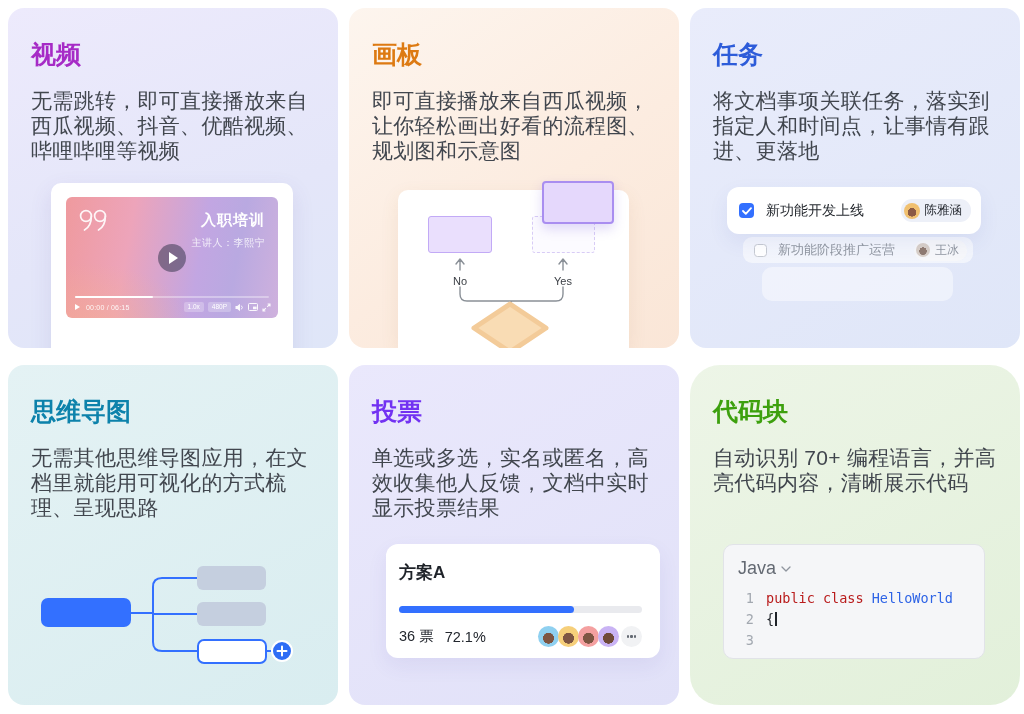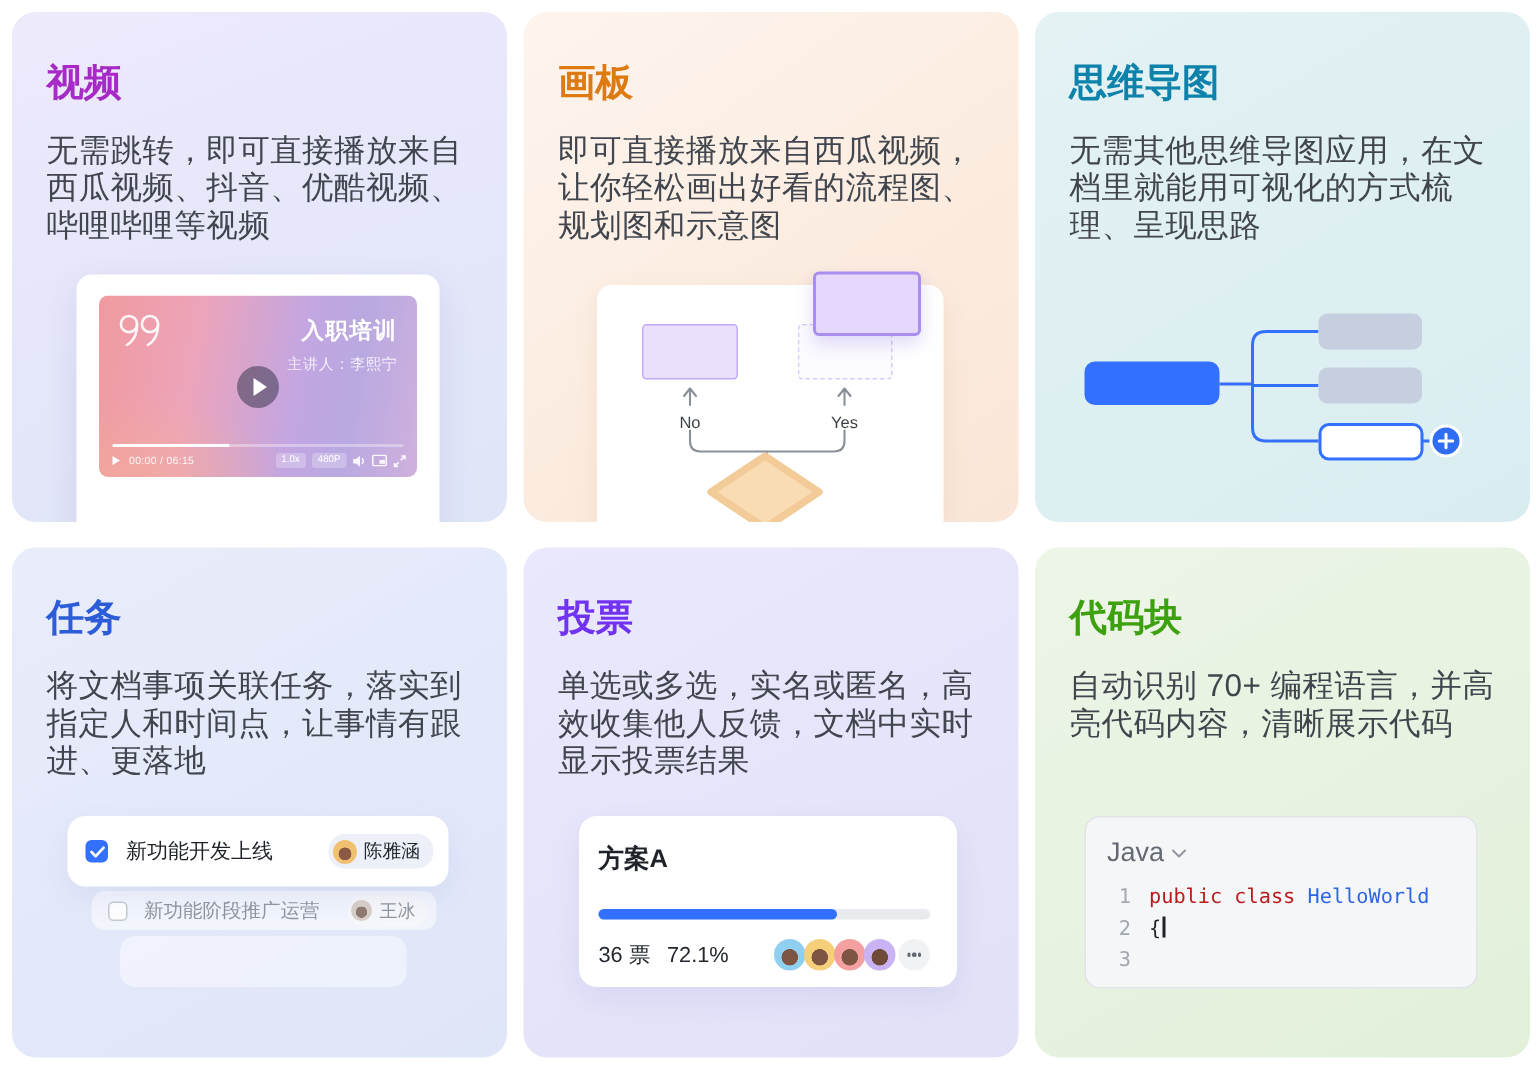--- a/index.html
+++ b/index.html
@@ -7,21 +7,21 @@
   html,body { width:1024px; height:714px; background:#ffffff;
     font-family:"Liberation Sans","DejaVu Sans",sans-serif; }
   .grid { display:grid; grid-template-columns:repeat(3,330px); grid-auto-rows:340px;
     gap:17px 11px; padding:8px; }
   .card { position:relative; border-radius:16px; overflow:hidden; }
   .card-video    { background:linear-gradient(160deg,#edeafc 0%,#e4e6f9 60%,#dfe6f8 100%); }
   .card-board    { background:linear-gradient(145deg,#fdf5ee 0%,#fcece0 55%,#fae6d7 100%); }
   .card-mindmap  { background:linear-gradient(150deg,#e4f2f4 0%,#d9edf0 100%); }
   .card-tasks    { background:linear-gradient(150deg,#e9ecfb 0%,#dfe6f8 100%); }
   .card-poll     { background:linear-gradient(150deg,#eae8fc 0%,#e1e1f8 100%); }
-  .card-code     { background:linear-gradient(150deg,#edf5e7 0%,#e2f0da 100%); }
+  .card-code     { background:linear-gradient(150deg,#edf5e7 0%,#e2f0da 100%);border-radius:30px; }
   .card h2 { margin:30px 22px 0 23px; font-size:25px; font-weight:700; }
   .card-video h2   { color:#a62bc6; }
   .card-board h2   { color:#dd7a12; }
   .card-mindmap h2 { color:#0d82ab; }
   .card-tasks h2   { color:#2d5cd9; }
   .card-poll h2    { color:#7232f2; }
   .card-code h2    { color:#3da00e; }
   .desc { margin:17px 20px 0 23px; font-size:21px; line-height:25px;
     color:#41464e; letter-spacing:.3px; }
 
@@ -90,21 +90,21 @@
   .task-row2 .t-label { margin-left:11px; font-size:13px; color:#9096a0; flex:1;
     white-space:nowrap; overflow:hidden; }
   .assignee.dim { background:rgba(246,247,250,.9); padding:2px 8px 2px 2px; }
   .assignee.dim .av { width:14px; height:14px;
     background:radial-gradient(circle at 50% 58%, #8f7a70 0 34%, #d8cfc8 36%); }
   .assignee.dim .an { font-size:12px; color:#9096a0; }
   .task-row3 { position:absolute; left:72px; top:259px; width:191px; height:34px;
     background:rgba(255,255,255,.45); border-radius:10px; z-index:1; }
 
   
-  .poll-box { position:absolute; left:37px; top:179px; width:252px; height:114px;
+  .poll-box { position:absolute; left:37px; top:179px; width:274px; height:114px;
     background:#fff; border-radius:12px; box-shadow:0 8px 20px rgba(80,70,170,.08);
     padding:17px 18px 0 13px; }
   .poll-name { font-size:17px; font-weight:700; color:#1f2329; }
   .poll-track { margin-top:22px; height:7px; border-radius:4px; background:#e9eaee; }
   .poll-fill { height:7px; border-radius:4px; background:#3370ff; }
   .poll-stats { margin-top:13px; display:flex; align-items:center; }
   .poll-votes, .poll-pct { font-size:14.5px; font-weight:500; color:#23272e; }
   .poll-pct { margin-left:11px; }
   .poll-avatars { margin-left:auto; display:flex; align-items:center; gap:0; }
   .pav { width:21px; height:21px; border-radius:50%; margin-left:-1px; }
@@ -202,20 +202,46 @@
       </g>
       <text x="111" y="277" text-anchor="middle" font-size="11" fill="#3c4046">No</text>
       <text x="214" y="277" text-anchor="middle" font-size="11" fill="#3c4046">Yes</text>
       <path d="M161 296 L197 320 L161 344 L125 320 Z" fill="#f9dcb4" stroke="#f3cb99" stroke-width="5" stroke-linejoin="round"></path>
     </svg>
     <div class="wb-rect wb-rect-left"></div>
     <div class="wb-rect wb-rect-dashed"></div>
     <div class="wb-rect wb-rect-drag"></div>
   </section>
 
+  <section class="card card-tasks">
+    <h2>任务</h2>
+    <p class="desc">将文档事项关联任务，落实到指定人和时间点，让事情有跟进、更落地</p>
+    <div class="task-row1">
+      <span class="cb-on">
+        <svg width="10" height="8" viewBox="0 0 10 8">
+          <path d="M1 4 L3.8 6.8 L9 1.2" stroke="#fff" stroke-width="1.8" fill="none" stroke-linecap="round" stroke-linejoin="round"></path>
+        </svg>
+      </span>
+      <span class="t-label">新功能开发上线</span>
+      <span class="assignee">
+        <span class="av"></span>
+        <span class="an">陈雅涵</span>
+      </span>
+    </div>
+    <div class="task-row2">
+      <span class="cb-off"></span>
+      <span class="t-label">新功能阶段推广运营</span>
+      <span class="assignee dim">
+        <span class="av"></span>
+        <span class="an">王冰</span>
+      </span>
+    </div>
+    <div class="task-row3"></div>
+  </section>
+
   <section class="card card-mindmap">
     <h2>思维导图</h2>
     <p class="desc">无需其他思维导图应用，在文档里就能用可视化的方式梳理、呈现思路</p>
     <svg class="mm-svg" width="330" height="340" viewBox="0 0 330 340">
       <g stroke="#3370ff" stroke-width="2" fill="none">
         <path d="M123 248 H145"></path>
         <path d="M145 248 V222 Q145 213 154 213 H189"></path>
         <path d="M145 249 H189"></path>
         <path d="M145 248 V277 Q145 286 154 286 H189"></path>
         <path d="M258 286 H265"></path>
@@ -224,46 +250,20 @@
       <rect x="189" y="201" width="69" height="24" rx="6" fill="#c5cfdf"></rect>
       <rect x="189" y="237" width="69" height="24" rx="6" fill="#c5cfdf"></rect>
       <rect x="190" y="275" width="68" height="23" rx="6" fill="#ffffff" stroke="#3370ff" stroke-width="2"></rect>
       <g>
         <circle cx="274" cy="286" r="10" fill="#2f6df5" stroke="#ffffff" stroke-width="2"></circle>
         <path d="M274 281.5 V290.5 M269.5 286 H278.5" stroke="#ffffff" stroke-width="2" stroke-linecap="round"></path>
       </g>
     </svg>
   </section>
 
-  <section class="card card-tasks">
-    <h2>任务</h2>
-    <p class="desc">将文档事项关联任务，落实到指定人和时间点，让事情有跟进、更落地</p>
-    <div class="task-row1">
-      <span class="cb-on">
-        <svg width="10" height="8" viewBox="0 0 10 8">
-          <path d="M1 4 L3.8 6.8 L9 1.2" stroke="#fff" stroke-width="1.8" fill="none" stroke-linecap="round" stroke-linejoin="round"></path>
-        </svg>
-      </span>
-      <span class="t-label">新功能开发上线</span>
-      <span class="assignee">
-        <span class="av"></span>
-        <span class="an">陈雅涵</span>
-      </span>
-    </div>
-    <div class="task-row2">
-      <span class="cb-off"></span>
-      <span class="t-label">新功能阶段推广运营</span>
-      <span class="assignee dim">
-        <span class="av"></span>
-        <span class="an">王冰</span>
-      </span>
-    </div>
-    <div class="task-row3"></div>
-  </section>
-
   <section class="card card-poll">
     <h2>投票</h2>
     <p class="desc">单选或多选，实名或匿名，高效收集他人反馈，文档中实时显示投票结果</p>
     <div class="poll-box">
       <div class="poll-name">方案A</div>
       <div class="poll-track">
         <div class="poll-fill" style="width: 72.1%;"></div>
       </div>
       <div class="poll-stats">
         <span class="poll-votes">36 票</span>

